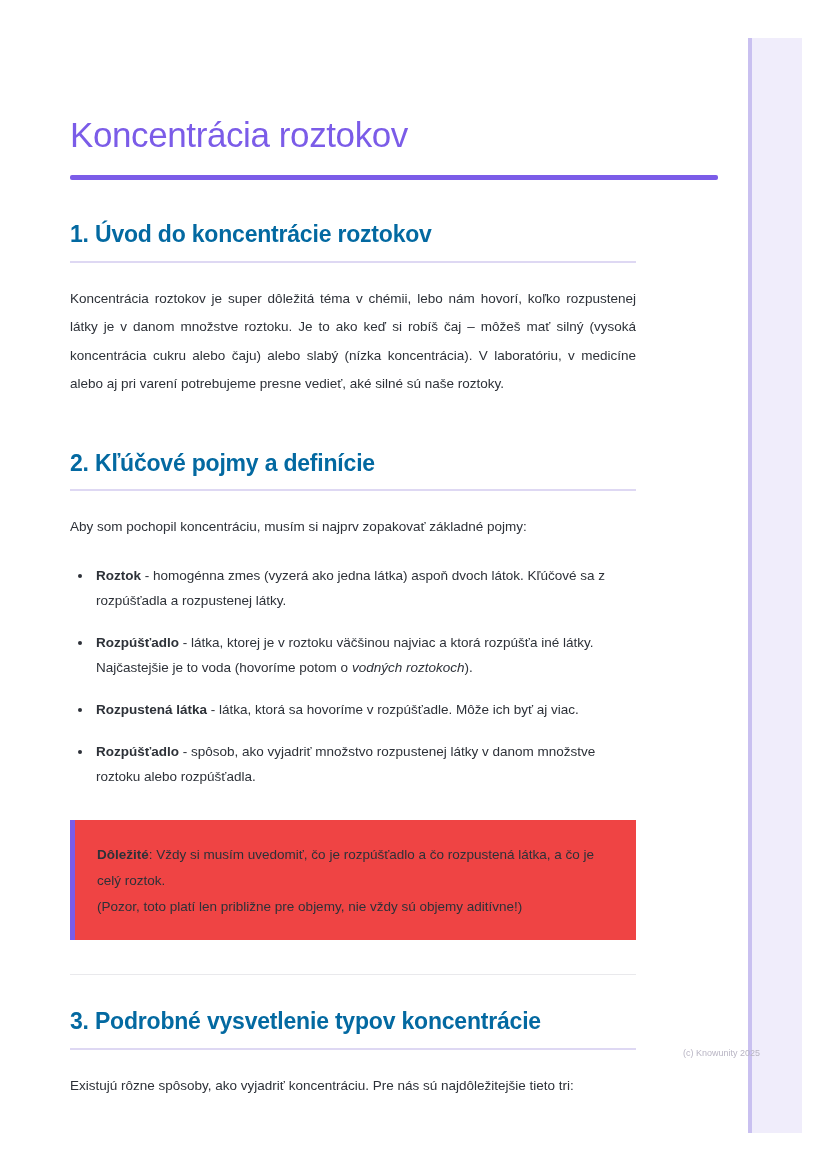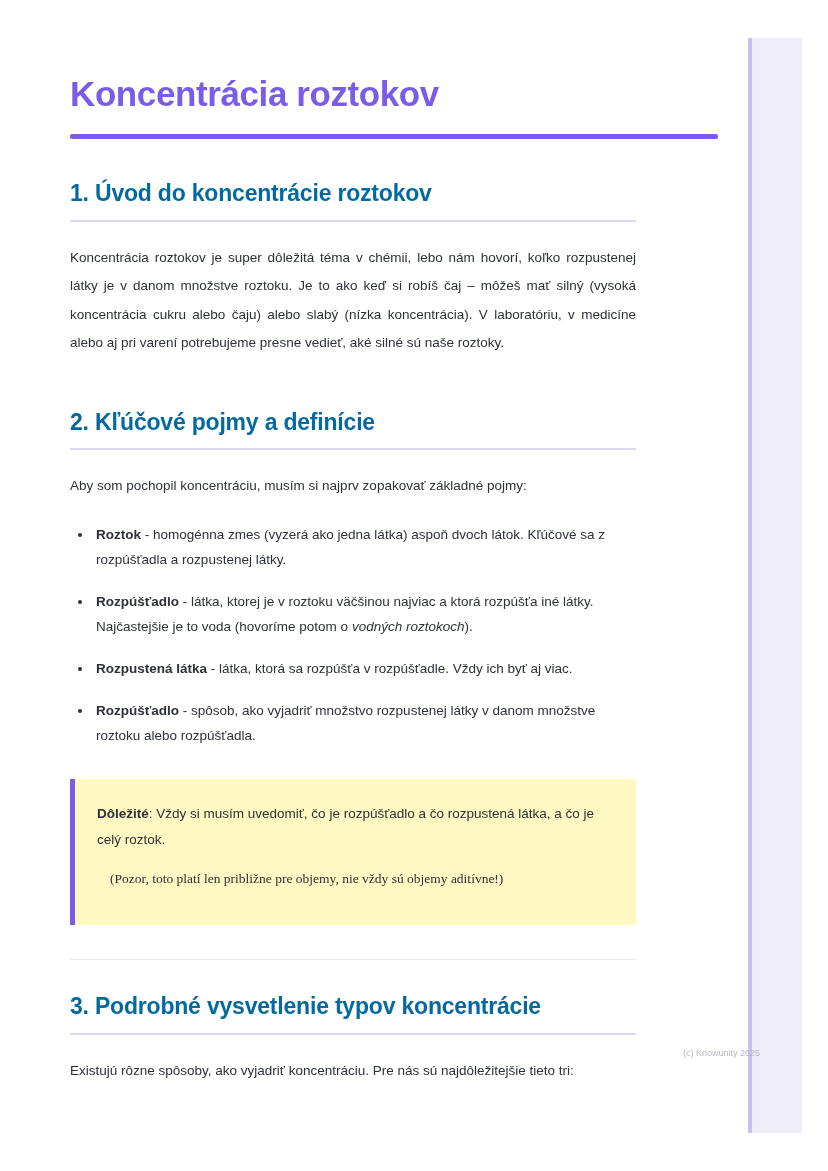--- a/index.html
+++ b/index.html
@@ -39,25 +39,25 @@
   .content {
     position: absolute;
     left: 70px;
     top: 0;
     width: 566px;
   }
 
   
   .doc-title {
     font-size: 35px;
-    font-weight: bold;
+    font-weight: normal;
     color: #7b5ce8;
     letter-spacing: -0.4px;
     margin: 0;
-    padding-top: 74px;
+    padding-top: 115px;
     line-height: 1.15;
     white-space: nowrap;
   }
   .title-rule {
     width: 648px;
     height: 5px;
     background: #7b5ce8;
     border-radius: 2px;
     margin-top: 20px;
   }
@@ -120,21 +120,21 @@
     height: 4px;
     border-radius: 50%;
     background: #2d3138;
   }
   .term { font-weight: bold; }
   .ital { font-style: italic; }
 
   
   .callout {
     margin-top: 30px;
-    background: #fef9c3;
+    background: #ef4444;
     border-left: 5px solid #7b5ce8;
     padding: 22px 26px 20px 22px;
     box-sizing: border-box;
     width: 566px;
   }
   .callout-text {
     font-size: 13.5px;
     line-height: 1.95;
     margin: 0;
     color: #2d3138;
@@ -151,23 +151,22 @@
   .formula sub {
     font-size: 8.5px;
     font-style: normal;
     vertical-align: -0.28em;
   }
   .formula .op { padding: 0 4px; }
   .formula .gap { display: inline-block; width: 12px; }
   .callout-note {
     font-size: 13.5px;
     line-height: 1.9;
-    margin: 13px;
-    color: #2d3138;
-    font-family: Liberation Serif, serif;
+    margin: 0;
+    color: #2d3138;
   }
 
   
   .divider {
     width: 566px;
     height: 1px;
     background: #e9e9ec;
     margin-top: 34px;
   }
 
@@ -205,21 +204,21 @@
       <p class="body-text tight">Aby som pochopil koncentráciu, musím si najprv zopakovať základné pojmy:</p>
 
       <ul class="term-list">
         <li>
           <span class="term">Roztok</span><span> - homogénna zmes (vyzerá ako jedna látka) aspoň dvoch látok. Kľúčové sa z rozpúšťadla a rozpustenej látky.</span><span class="ital"></span><span></span>
         </li>
         <li>
           <span class="term">Rozpúšťadlo</span><span> - látka, ktorej je v roztoku väčšinou najviac a ktorá rozpúšťa iné látky. Najčastejšie je to voda (hovoríme potom o </span><span class="ital">vodných roztokoch</span><span>).</span>
         </li>
         <li>
-          <span class="term">Rozpustená látka</span><span> - látka, ktorá sa rozpúšťa v rozpúšťadle. Vždy ich byť aj viac.</span><span class="ital"></span><span></span>
+          <span class="term">Rozpustená látka</span><span> - látka, ktorá sa hovoríme v rozpúšťadle. Môže ich byť aj viac.</span><span class="ital"></span><span></span>
         </li>
         <li>
           <span class="term">Rozpúšťadlo</span><span> - spôsob, ako vyjadriť množstvo rozpustenej látky v danom množstve roztoku alebo rozpúšťadla.</span><span class="ital"></span><span></span>
         </li>
       </ul>
 
       <div class="callout">
         <p class="callout-text"><span class="callout-strong">Dôležité</span><span>: Vždy si musím uvedomiť, čo je rozpúšťadlo a čo rozpustená látka, a čo je celý roztok.</span></p>
 
 

